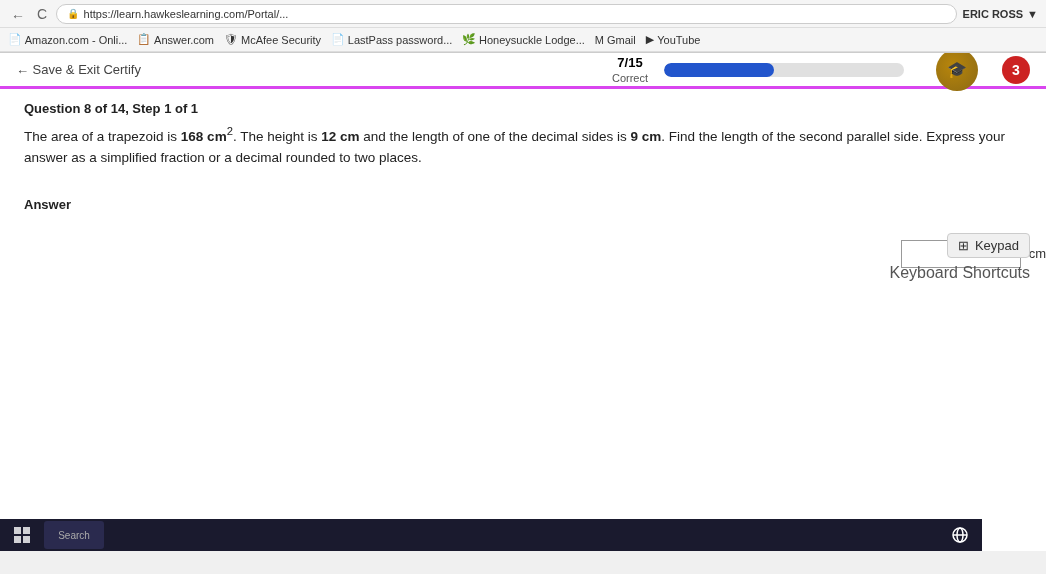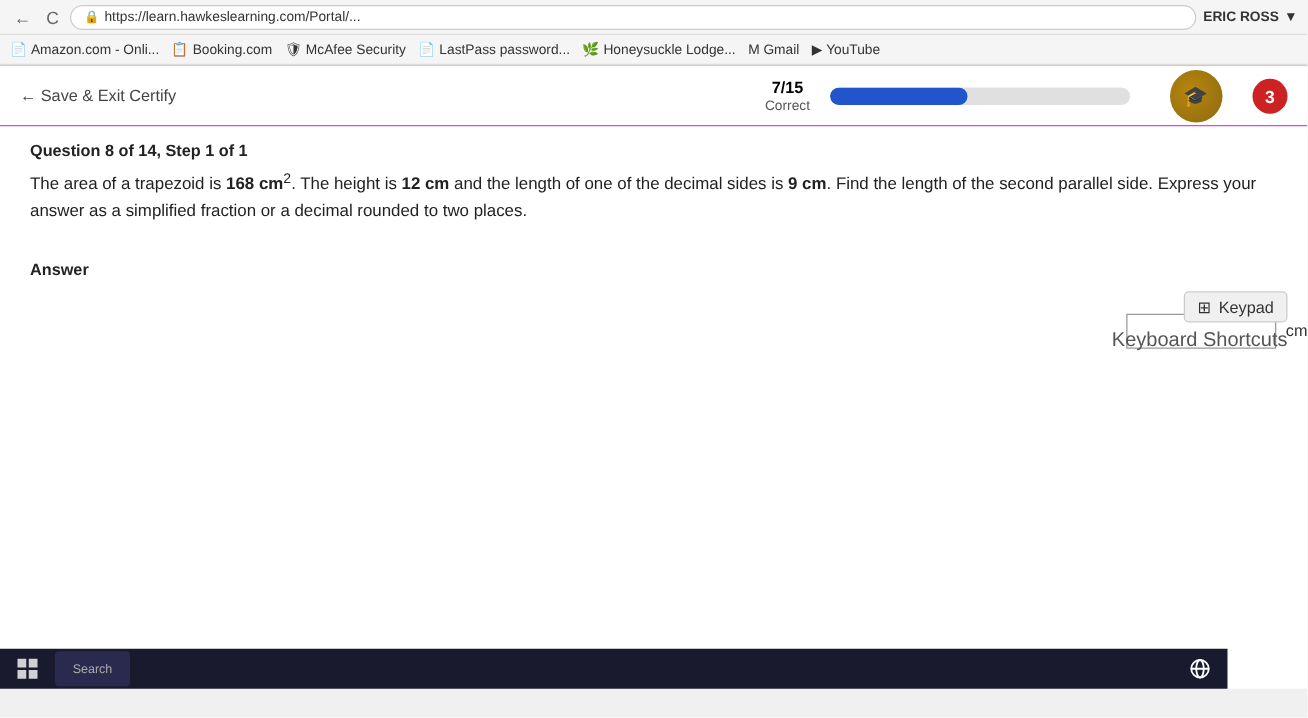--- a/index.html
+++ b/index.html
@@ -12,21 +12,21 @@
     .nav-btn { background: none; border: none; cursor: pointer; font-size: 14px; color: #666; padding: 0 3px; }
     .user-label { margin-left: auto; font-size: 11px; font-weight: bold; color: #333; display: flex; align-items: center; gap: 4px; }
 
     .bookmarks-row { display: flex; align-items: center; padding: 2px 8px; gap: 10px; background: #f5f5f5; border-bottom: 1px solid #ddd; height: 24px; font-size: 11px; color: #333; overflow: hidden; }
     .bookmark-item { cursor: pointer; white-space: nowrap; display: flex; align-items: center; gap: 3px; }
 
     
     .page-content { background: white; height: calc(574px - 76px); overflow: hidden; }
 
     
-    .top-bar { display: flex; align-items: center; padding: 8px 16px; gap: 16px; border-bottom: 1px solid #d946ef; height: 48px; }
+    .top-bar { display: flex; align-items: center; padding: 8px 16px; gap: 16px; border-bottom: 3px solid #d946ef; height: 36px; }
     .save-exit-btn { display: flex; align-items: center; gap: 6px; font-size: 13px; color: #444; cursor: pointer; font-weight: 500; }
     .lesson-title { font-size: 14px; color: #222; font-weight: 500; }
     .progress-section { display: flex; flex-direction: column; align-items: center; margin-left: auto; gap: 2px; }
     .progress-bar-container { width: 240px; height: 14px; background: #e0e0e0; border-radius: 7px; overflow: hidden; }
     .progress-bar-fill { height: 100%; background: #2255cc; border-radius: 7px; }
     .avatar-circle { width: 42px; height: 42px; border-radius: 50%; background: radial-gradient(circle at 40% 40%, #b8860b, #8b6914); display: flex; align-items: center; justify-content: center; margin-left: 16px; }
     .badge-red { width: 28px; height: 28px; border-radius: 50%; background: #cc2222; color: white; font-size: 14px; font-weight: bold; display: flex; align-items: center; justify-content: center; margin-left: 8px; }
 
     
     .question-area { padding: 12px 24px; }
@@ -72,21 +72,21 @@
         <span>▼</span>
       </div>
     </div>
     <div class="bookmarks-row">
       <span class="bookmark-item">
         <span>📄</span>
         <span>Amazon.com - Onli...</span>
       </span>
       <span class="bookmark-item">
         <span>📋</span>
-        <span>Booking.com</span>
+        <span>Answer.com</span>
       </span>
       <span class="bookmark-item">
         <span>🛡</span>
         <span>McAfee Security</span>
       </span>
       <span class="bookmark-item">
         <span>📄</span>
         <span>LastPass password...</span>
       </span>
       <span class="bookmark-item">

